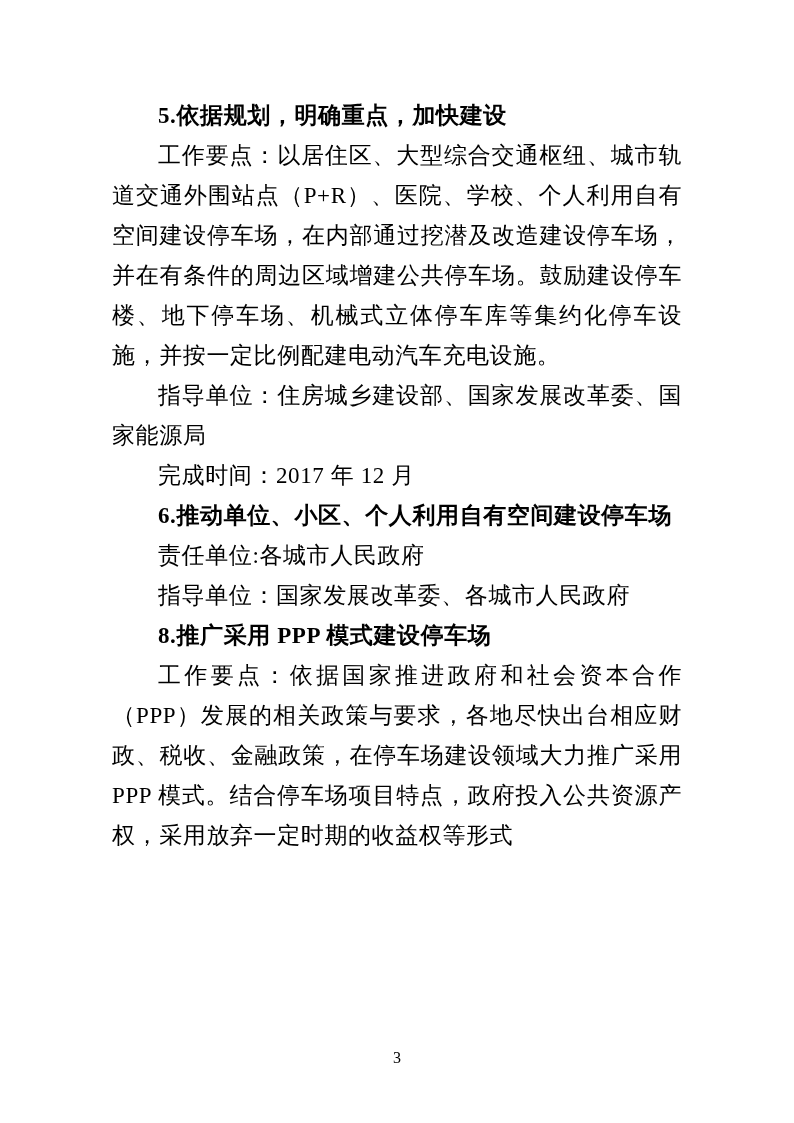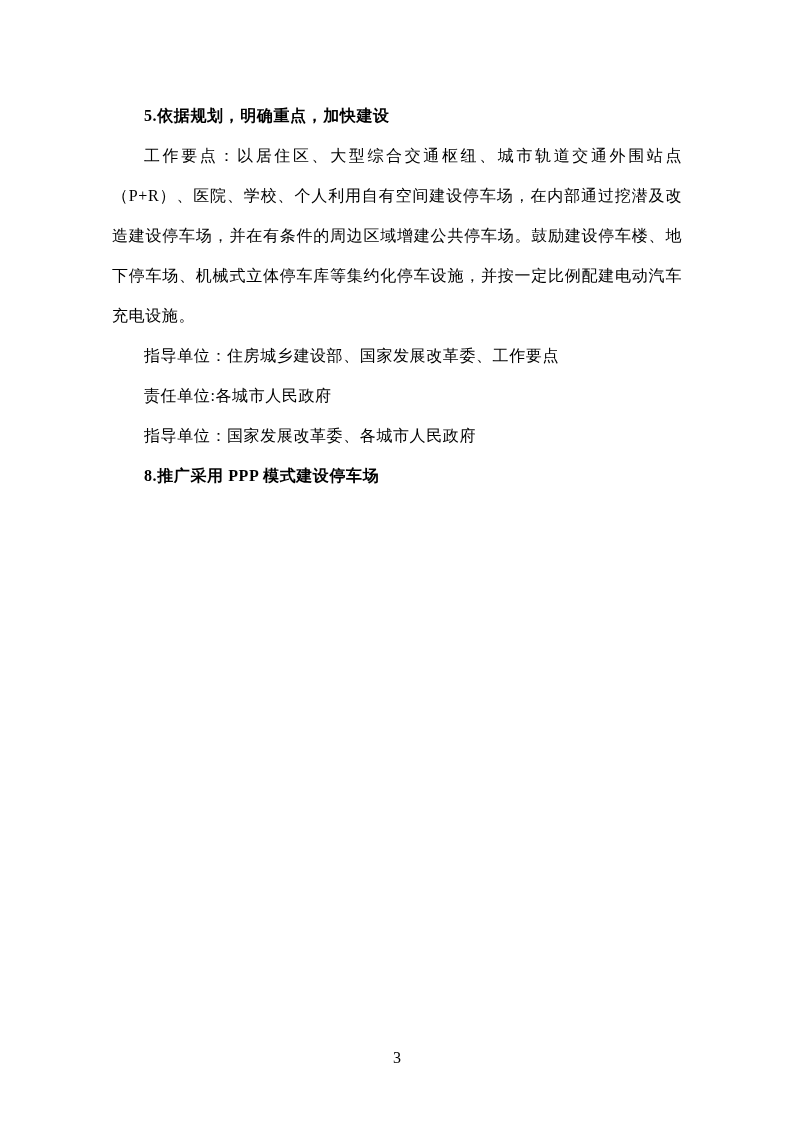--- a/index.html
+++ b/index.html
@@ -18,21 +18,21 @@
   .page {
     position: absolute;
     left: 0;
     top: 0;
     width: 794px;
     height: 1123px;
     box-sizing: border-box;
     padding: 96px 112px 70px 112px;
   }
   .doc-body {
-    font-size: 16px;
+    font-size: 23px;
     line-height: 40px;
     text-align: justify;
     text-justify: inter-ideograph;
     letter-spacing: 0.6px;
   }
   .para {
     margin: 0;
     text-indent: 2em;
     white-space: normal;
   }
@@ -50,19 +50,22 @@
     color: #000000;
   }
 </style>
 </head>
 <body>
 
 <div class="page">
   <div class="doc-body">
     <p class="para heading">5.依据规划，明确重点，加快建设</p>
     <p class="para">工作要点：以居住区、大型综合交通枢纽、城市轨道交通外围站点（P+R）、医院、学校、个人利用自有空间建设停车场，在内部通过挖潜及改造建设停车场，并在有条件的周边区域增建公共停车场。鼓励建设停车楼、地下停车场、机械式立体停车库等集约化停车设施，并按一定比例配建电动汽车充电设施。</p>
-    <p class="para">指导单位：住房城乡建设部、国家发展改革委、工作要点</p>
+    <p class="para">指导单位：住房城乡建设部、国家发展改革委、国家能源局</p>
+    <p class="para">完成时间：2017 年 12 月</p>
+    <p class="para heading">6.推动单位、小区、个人利用自有空间建设停车场</p>
     <p class="para">责任单位:各城市人民政府</p>
     <p class="para">指导单位：国家发展改革委、各城市人民政府</p>
     <p class="para heading">8.推广采用 PPP 模式建设停车场</p>
+    <p class="para">工作要点：依据国家推进政府和社会资本合作（PPP）发展的相关政策与要求，各地尽快出台相应财政、税收、金融政策，在停车场建设领域大力推广采用 PPP 模式。结合停车场项目特点，政府投入公共资源产权，采用放弃一定时期的收益权等形式</p>
   </div>
   <div class="page-number">3</div>
 </div>
 
 </body></html>

